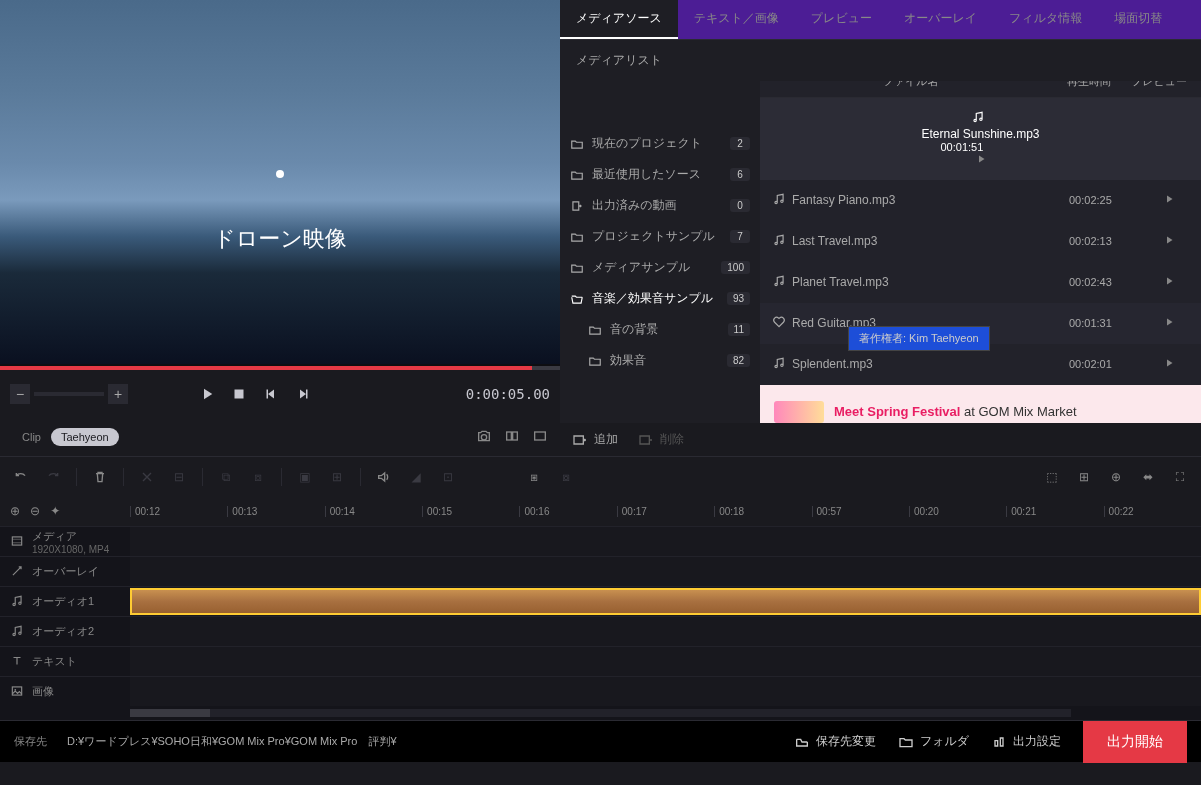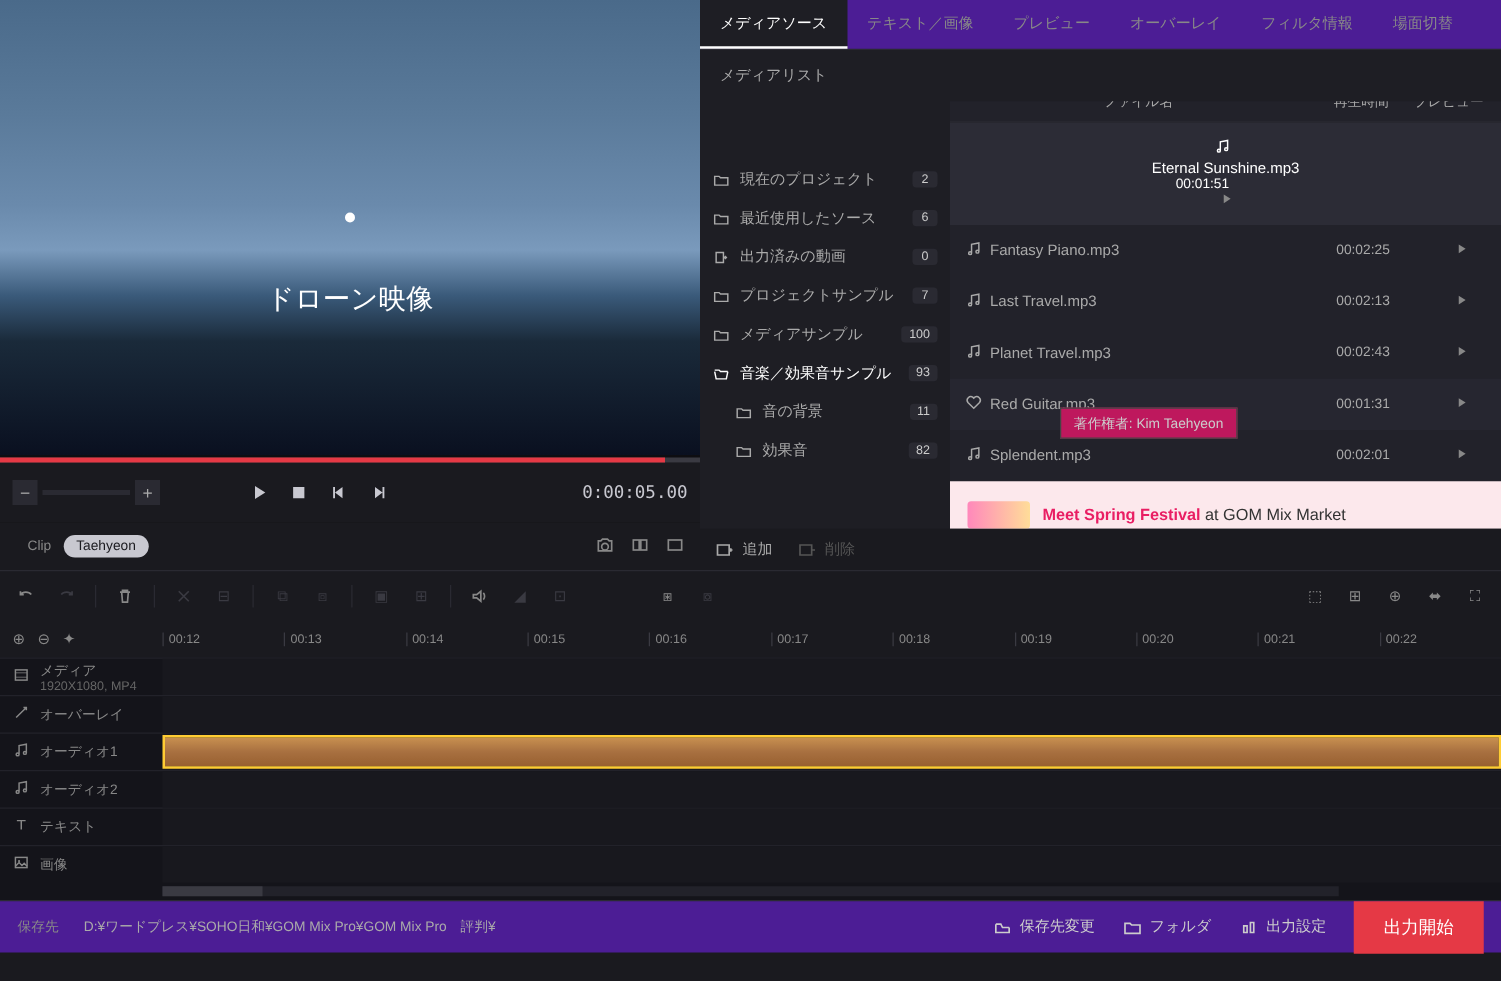--- a/index.html
+++ b/index.html
@@ -44,21 +44,21 @@
 .col-name { flex: 1; text-align: center; }
 .col-time { width: 80px; text-align: center; }
 .col-preview { width: 60px; text-align: center; }
 .file-row { display: flex; align-items: center; padding: 12px 12px; color: #aaa; cursor: pointer; }
 .file-row.selected { background: #2c2c36; color: #fff; flex-direction: column; }
 .file-row.hover { background: #262630; }
 .file-icon { width: 20px; }
 .file-name { flex: 1; }
 .file-time { width: 80px; text-align: left; font-size: 11px; }
 .file-play { width: 40px; text-align: center; color: #888; }
-.tooltip { position: absolute; background: #be185d; border: 1px solid #444; padding: 4px 10px; color: #ccc; font-size: 11px; }
+.tooltip { position: absolute; background: #1d4ed8; border: 1px solid #444; padding: 4px 10px; color: #ccc; font-size: 11px; }
 .media-actions { display: flex; align-items: center; padding: 8px 12px; gap: 20px; background: #1a1a1f; }
 .action-btn { display: flex; align-items: center; gap: 6px; color: #aaa; cursor: pointer; }
 .action-btn.disabled { color: #555; }
 .banner { background: #fce8ec; color: #333; padding: 16px 14px; display: flex; align-items: center; gap: 10px; font-size: 13px; }
 .banner-figure { width: 50px; height: 22px; background: linear-gradient(90deg,#f8b,#fd9); border-radius: 3px; }
 .banner-strong { color: #e91e63; font-weight: bold; }
 
 .toolbar { display: flex; align-items: center; height: 40px; padding: 0 12px; background: #1a1a1f; border-top: 1px solid #2a2a32; gap: 14px; }
 .tool-icon { color: #888; cursor: pointer; display: flex; width: 18px; height: 18px; align-items: center; justify-content: center; }
 .tool-icon.disabled { color: #3a3a42; }
@@ -73,21 +73,21 @@
 .ruler-tick { flex: 1; text-align: left; border-left: 1px solid #3a3a42; padding-left: 4px; }
 .track { display: flex; height: 30px; border-top: 1px solid #22222a; }
 .track-label { width: 130px; display: flex; align-items: center; gap: 8px; padding: 0 10px; color: #888; font-size: 11px; }
 .track-label .sub { font-size: 10px; color: #666; }
 .track-body { flex: 1; background: #18181e; position: relative; }
 .audio-clip { position: absolute; left: 0; right: 0; top: 1px; bottom: 1px; border: 2px solid #ffcc33; background: linear-gradient(180deg, #c89050 0%, #a87040 50%, #986030 100%); }
 .timeline-scroll { height: 14px; background: #14141a; display: flex; align-items: center; padding: 0 130px 0 130px; }
 .scroll-track { flex: 1; height: 8px; background: #22222a; position: relative; }
 .scroll-thumb { position: absolute; left: 0; width: 80px; height: 8px; background: #3a3a42; }
 
-.footer { display: flex; align-items: center; height: 42px; padding: 0 14px; background: #4c1d95; border-top: 1px solid #2a2a32; gap: 20px; }
+.footer { display: flex; align-items: center; height: 42px; padding: 0 14px; background: #000000; border-top: 1px solid #2a2a32; gap: 20px; }
 .footer-label { color: #888; font-size: 11px; }
 .footer-path { color: #aaa; font-size: 11px; }
 .footer-right { margin-left: auto; display: flex; gap: 22px; align-items: center; }
 .footer-btn { display: flex; align-items: center; gap: 6px; color: #ccc; cursor: pointer; font-size: 12px; }
 .export-btn { background: #e53945; color: #fff; padding: 12px 24px; cursor: pointer; font-size: 14px; }
 
 svg { fill: currentColor; }
 </style>
 </head>
 <body>
@@ -384,21 +384,21 @@
       <span>✦</span>
     </div>
     <div class="ruler" id="ruler">
         <div class="ruler-tick">00:12</div>
         <div class="ruler-tick">00:13</div>
         <div class="ruler-tick">00:14</div>
         <div class="ruler-tick">00:15</div>
         <div class="ruler-tick">00:16</div>
         <div class="ruler-tick">00:17</div>
         <div class="ruler-tick">00:18</div>
-        <div class="ruler-tick">00:19</div>
+        <div class="ruler-tick">00:57</div>
         <div class="ruler-tick">00:20</div>
         <div class="ruler-tick">00:21</div>
         <div class="ruler-tick">00:22</div>
       </div>
   </div>
   <div id="tracks">
       <div class="track">
         <div class="track-label">
           <span><svg width="14" height="14" viewBox="0 0 24 24">
               <rect x="4" y="5" width="16" height="14" fill="none" stroke="currentColor" stroke-width="2"></rect>

